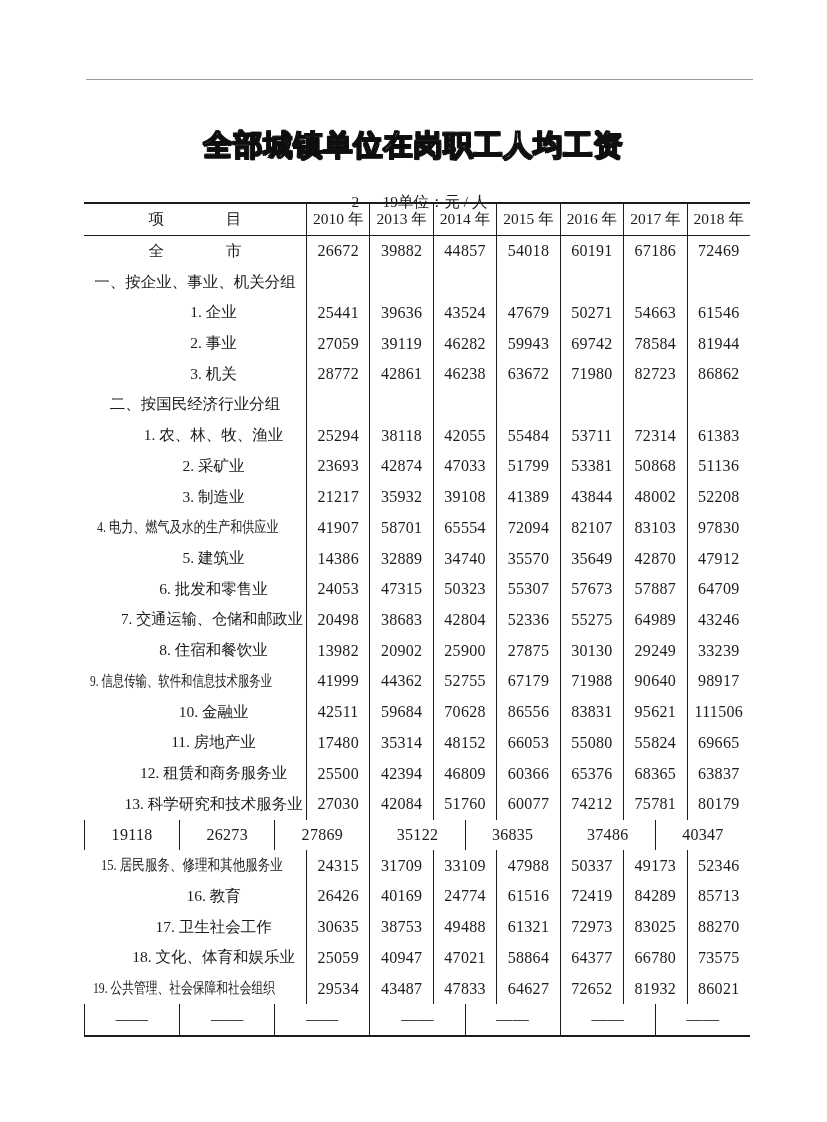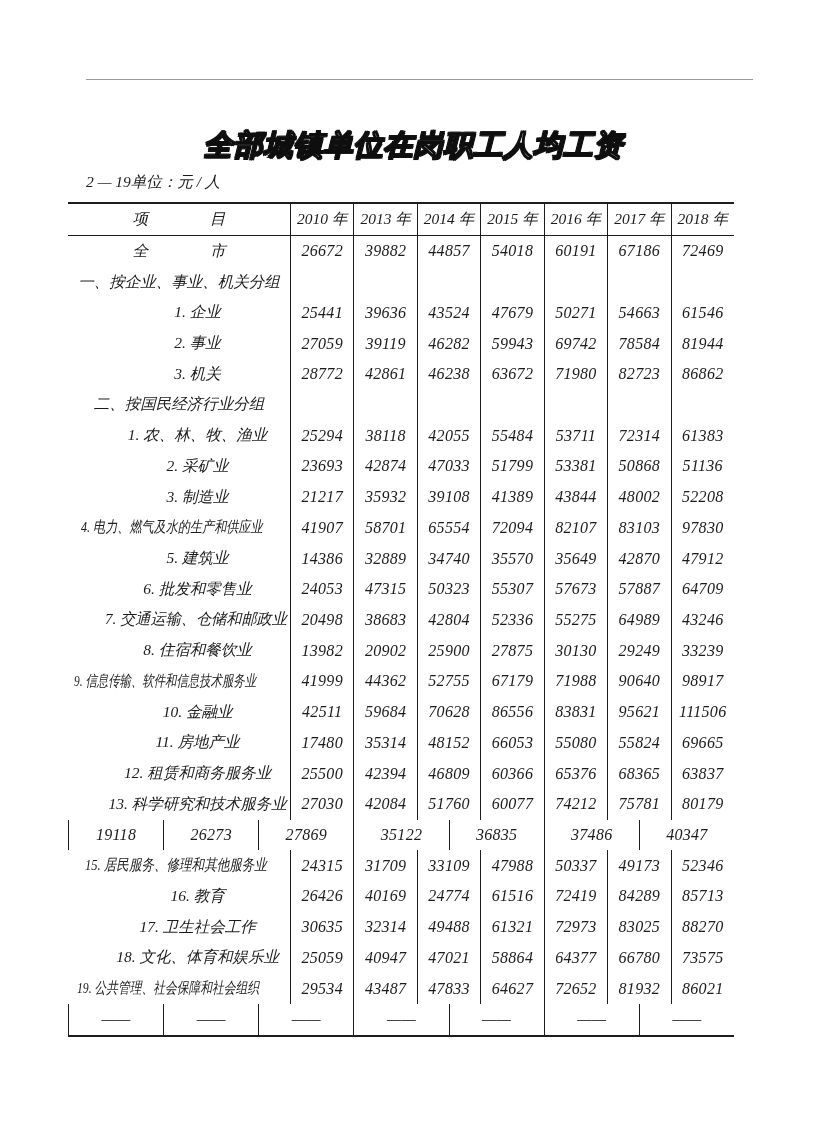--- a/index.html
+++ b/index.html
@@ -4,21 +4,20 @@
 <style>
   html, body { margin: 0; padding: 0; background: #ffffff; }
   .page {
     position: relative;
     width: 827px;
     height: 1122px;
     background: #ffffff;
     font-family: "Liberation Serif", "DejaVu Serif", serif;
     color: #1b1b1b;
     overflow: hidden;
-    font-style: italic;
   }
   .top-rule {
     position: absolute;
     left: 86px; top: 79px;
     width: 667px; height: 1px;
     background: #9b9b9b;
   }
   .title {
     position: absolute;
     left: 0; right: 0; top: 126px;
@@ -30,30 +29,30 @@
     color: #ffffff;
     -webkit-text-stroke: 1.2px #0e0e0e;
     text-shadow:
       -1px -1px 0 #0e0e0e,
        1px -1px 0 #0e0e0e,
       -1px  1px 0 #0e0e0e,
        1px  1px 0 #0e0e0e;
   }
   .meta {
     position: absolute;
-    left: 86px; top: 172px;
+    left: 86px; top: 192px;
     width: 667px;
     display: flex;
-    justify-content: flex-start;
+    justify-content: center;
     align-items: baseline;
     font-size: 15.5px;
   }
   .table {
     position: absolute;
-    left: 68px; top: 202px;
+    left: 84px; top: 202px;
     width: 666px;
     border-top: 2px solid #1d1d1d;
     border-bottom: 2px solid #1d1d1d;
   }
   .row {
     display: flex;
     align-items: stretch;
     height: 30.73px;
   }
   .row-header {
@@ -374,21 +373,21 @@
           <div class="cell cell-val">61516</div>
           <div class="cell cell-val">72419</div>
           <div class="cell cell-val">84289</div>
           <div class="cell cell-val">85713</div>
         </div>
         <div class="row indent-1">
           <div class="cell cell-label">
             <span class="lbl fit">17. 卫生社会工作</span>
           </div>
           <div class="cell cell-val">30635</div>
-          <div class="cell cell-val">32314</div>
+          <div class="cell cell-val">38753</div>
           <div class="cell cell-val">49488</div>
           <div class="cell cell-val">61321</div>
           <div class="cell cell-val">72973</div>
           <div class="cell cell-val">83025</div>
           <div class="cell cell-val">88270</div>
         </div>
         <div class="row indent-1">
           <div class="cell cell-label">
             <span class="lbl fit">18. 文化、体育和娱乐业</span>
           </div>

